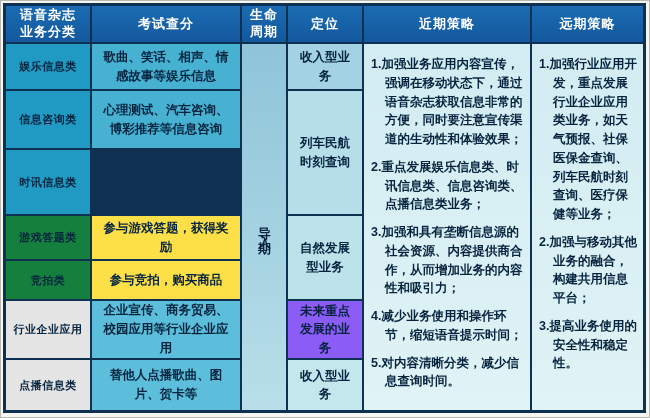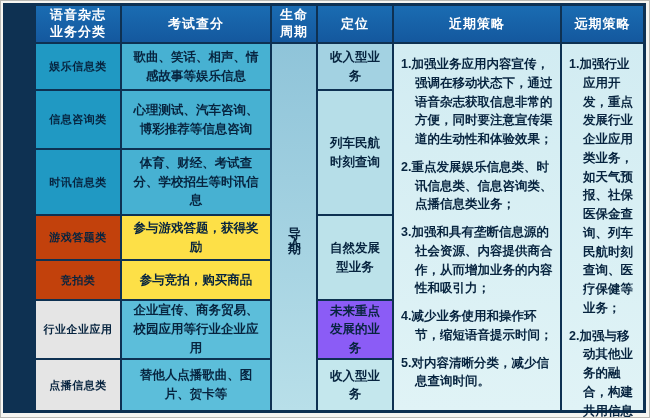--- a/index.html
+++ b/index.html
@@ -15,40 +15,39 @@
     color:#07243f;
   }
   .grid{
     width:100%;height:100%;
     display:grid;
     grid-template-columns:84px 148px 44px 74px 166px 1fr;
     grid-template-rows:36px 45px 57px 64px 43px 38px 57px 1fr;
     gap:2px;
     background:#0e3152;
     border:3px solid #0e3152;
-    padding-left:30px;
   }
   .cell{
     display:flex;align-items:center;justify-content:center;
     text-align:center;
     overflow:hidden;
   }
   
   .th{
     background:linear-gradient(180deg,#1a6cb2,#14589e);
     color:#ffffff;
     font-size:13px;
     line-height:1.3;
     white-space:pre-line;
     letter-spacing:1px;
   }
   
   .cat{font-size:11px;letter-spacing:0.5px;}
   .cat.g1{background:#2099c3;}
-  .cat.g2{background:#c2410c;}
+  .cat.g2{background:#15803d;}
   .cat.g3{background:#e5e5e5;}
   
   .content{
     font-size:12.5px;line-height:1.5;padding:2px 9px;
   }
   .content.g1{background:#47b1d2;}
   .content.g2{background:#fde047;}
   .content.g3{background:#5cbeda;}
   
   .lifecycle{
@@ -104,21 +103,20 @@
     <div class="cell cat g1" style="grid-column:1;grid-row:2">娱乐信息类</div>
     <div class="cell cat g1" style="grid-column:1;grid-row:3">信息咨询类</div>
     <div class="cell cat g1" style="grid-column:1;grid-row:4">时讯信息类</div>
     <div class="cell cat g2" style="grid-column:1;grid-row:5">游戏答题类</div>
     <div class="cell cat g2" style="grid-column:1;grid-row:6">竞拍类</div>
     <div class="cell cat g3" style="grid-column:1;grid-row:7">行业企业应用</div>
     <div class="cell cat g3" style="grid-column:1;grid-row:8">点播信息类</div>
 
     <div class="cell content g1" style="grid-column:2;grid-row:2">歌曲、笑话、相声、情感故事等娱乐信息</div>
     <div class="cell content g1" style="grid-column:2;grid-row:3">心理测试、汽车咨询、博彩推荐等信息咨询</div>
-    <div class="cell content g1" style="grid-column:2;grid-row:4">体育、财经、考试查分、学校招生等时讯信息</div>
     <div class="cell content g2" style="grid-column:2;grid-row:5">参与游戏答题，获得奖励</div>
     <div class="cell content g2" style="grid-column:2;grid-row:6">参与竞拍，购买商品</div>
     <div class="cell content g3" style="grid-column:2;grid-row:7">企业宣传、商务贸易、校园应用等行业企业应用</div>
     <div class="cell content g3" style="grid-column:2;grid-row:8">替他人点播歌曲、图片、贺卡等</div>
 
     <div class="cell lifecycle">
       <span class="vtext">导入期</span>
     </div>
 
     <div class="cell pos pos1">收入型业务</div>

